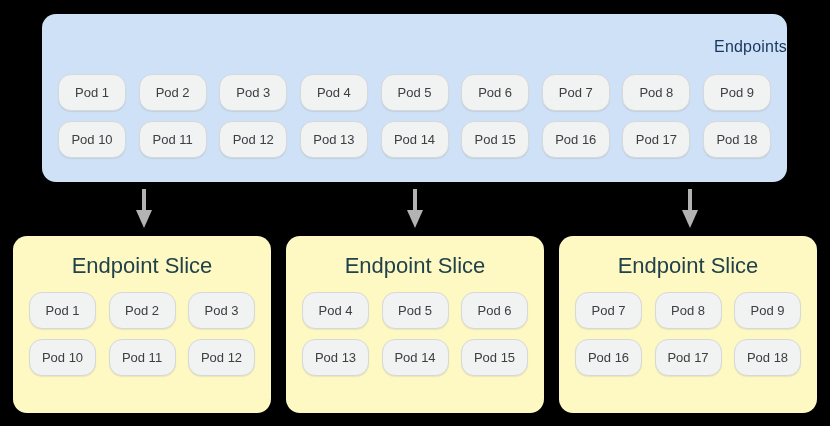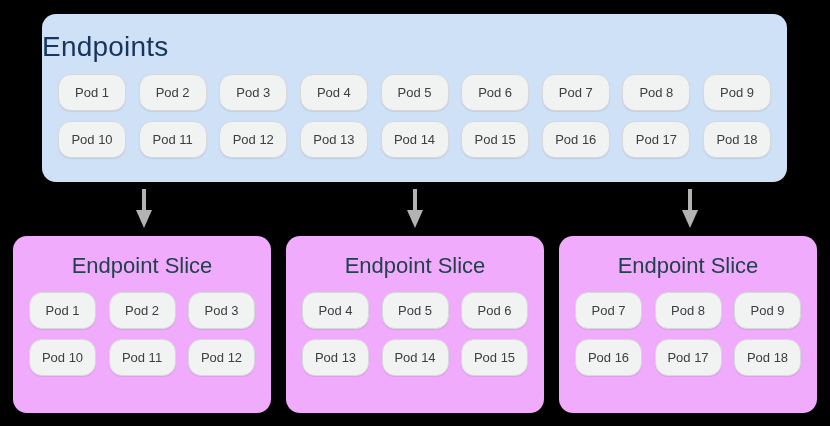--- a/index.html
+++ b/index.html
@@ -35,22 +35,22 @@
     background: #cfe1f6;
     border-radius: 14px;
     box-shadow: 0 2px 3px rgba(0,0,0,0.22);
     box-sizing: border-box;
   }
   .endpoints-title {
     position: absolute;
     left: 0;
     top: 19px;
     width: 100%;
-    text-align: left;
-    font-size: 28px;
+    text-align: right;
+    font-size: 16px;
     color: #17365d;
     letter-spacing: 0.2px;
     line-height: 28px;
   }
 
   .endpoints-rows {
     position: absolute;
     left: 16px;
     top: 60px;
     width: 713px;
@@ -83,21 +83,21 @@
     height: 40px;
   }
   .arrow svg { display: block; }
 
   
   .slice-panel {
     position: absolute;
     top: 236px;
     width: 258px;
     height: 177px;
-    background: #f0abfc;
+    background: #fef9c3;
     border-radius: 14px;
     box-shadow: 0 2px 3px rgba(0,0,0,0.22);
     box-sizing: border-box;
   }
   .slice-title {
     position: absolute;
     left: 0;
     top: 17px;
     width: 100%;
     text-align: center;

